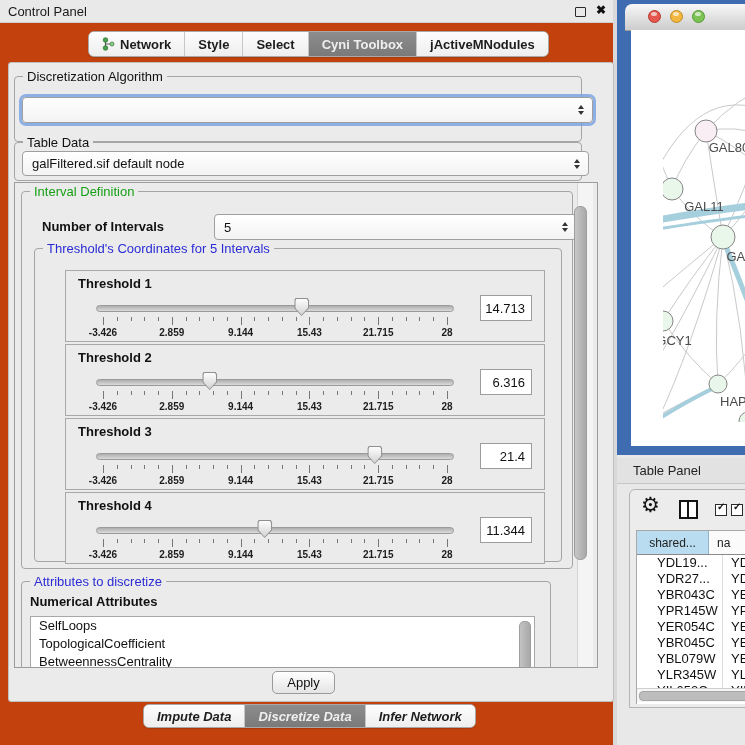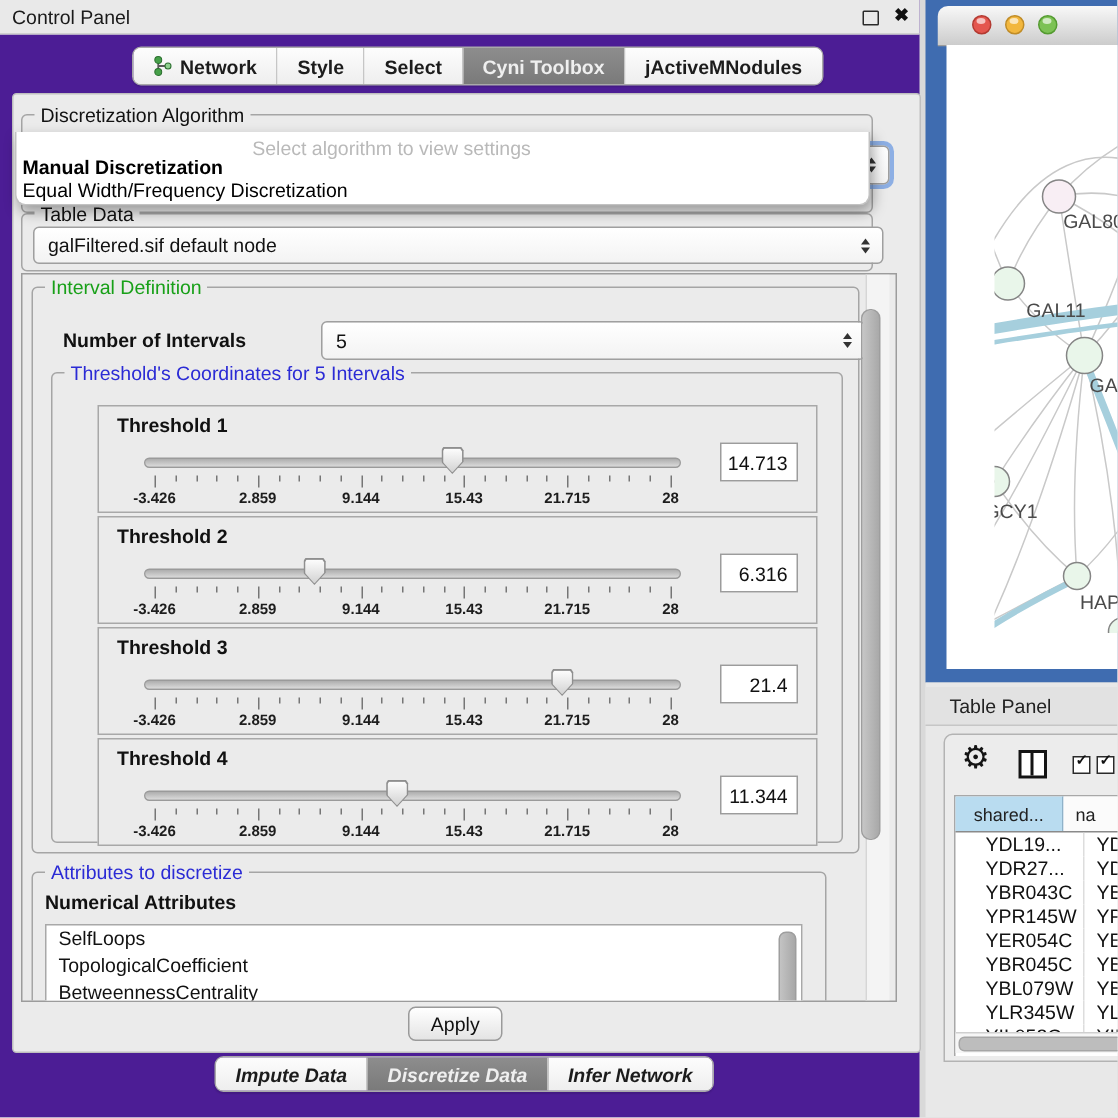--- a/index.html
+++ b/index.html
@@ -2,21 +2,21 @@
 <html><head>
 <meta charset="utf-8">
 <style>
   html,body{margin:0;padding:0;}
   body{width:745px;height:745px;overflow:hidden;position:relative;
        font-family:"Liberation Sans",sans-serif;background:#d9d9d9;
        -webkit-font-smoothing:antialiased;}
   .abs{position:absolute;}
 
   
-  .left-window{position:absolute;left:0;top:0;width:613px;height:745px;background:#4c1d95;}
+  .left-window{position:absolute;left:0;top:0;width:613px;height:745px;background:#c2410c;}
   .titlebar{position:absolute;left:0;top:0;width:613px;height:22px;background:#e9e9e9;border-bottom:1px solid #cfcfcf;}
   .tb-title{position:absolute;left:8px;top:4px;font-size:13px;color:#1a1a1a;font-weight:500;}
   .float-ico{position:absolute;right:27px;top:7px;width:9px;height:8px;border:1.5px solid #2a2a2a;border-radius:1px;}
   .close-ico{position:absolute;right:7px;top:3px;font-size:12px;font-weight:700;color:#111;}
 
   
   .seg{position:absolute;display:flex;height:24px;border:1px solid #a9a9a9;border-radius:6px;overflow:hidden;
        background:linear-gradient(#fefefe,#ececec);box-shadow:0 1px 1px rgba(0,0,0,.12);}
   .seg .segb{display:flex;align-items:center;justify-content:center;gap:5px;padding:0 13px;font-size:13px;font-weight:600;
        color:#1c1c1c;border-right:1px solid #c6c6c6;background:linear-gradient(#fdfdfd,#eeeeee);white-space:nowrap;}
@@ -158,25 +158,20 @@
   <div class="grp" style="left:14px;top:76px;width:566px;height:64px;">
     <span class="grp-title">Discretization Algorithm</span>
   </div>
   <div class="combo focusring" style="left:22px;top:97px;width:560px;height:24px;z-index:5;">
     <span class="arrows">
         <i class="up"></i>
         <i class="dn"></i>
       </span>
   </div>
 
-  <div class="popup">
-    <div class="ph">Select algorithm to view settings</div>
-    <div class="opt b" style="top:16px;">Manual Discretization</div>
-    <div class="opt" style="top:31px;">Equal Width/Frequency Discretization</div>
-  </div>
 
   <div class="grp" style="left:14px;top:142px;width:566px;height:37px;">
     <span class="grp-title">Table Data</span>
   </div>
   <div class="combo" style="left:22px;top:151px;width:556px;height:23px;">
     <span>galFiltered.sif default node</span>
     <span class="arrows">
         <i class="up"></i>
         <i class="dn"></i>
       </span>

